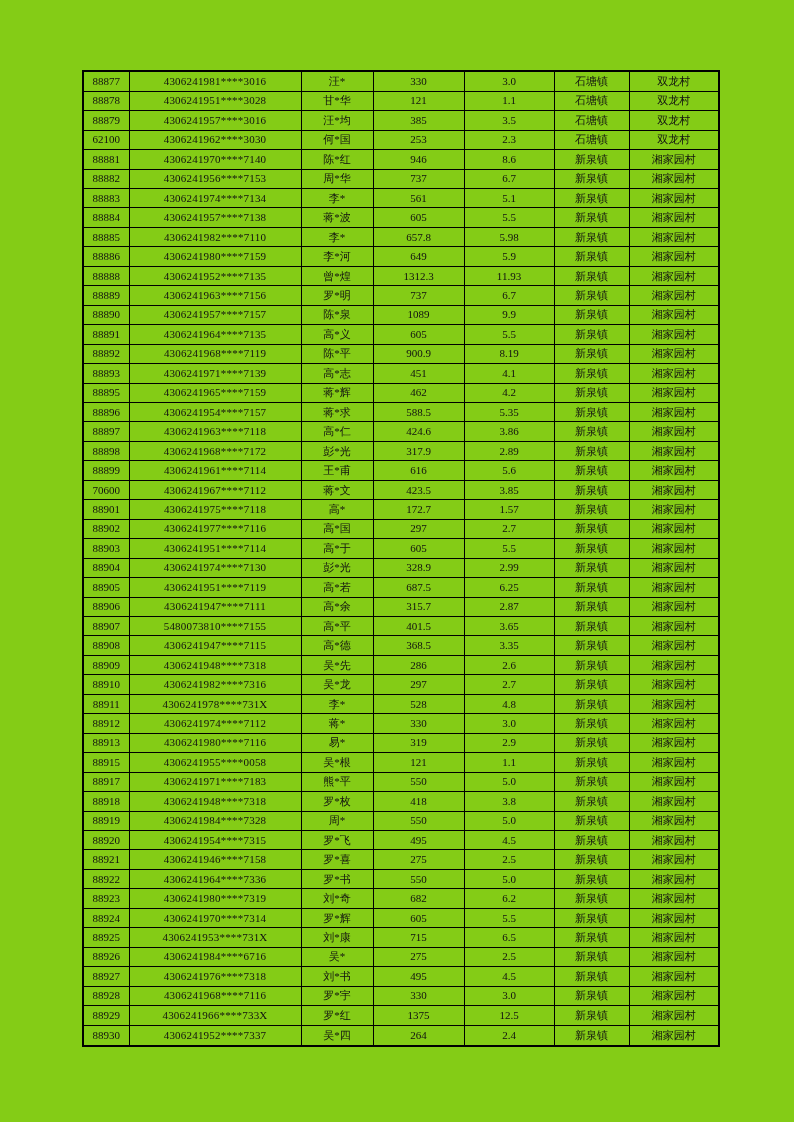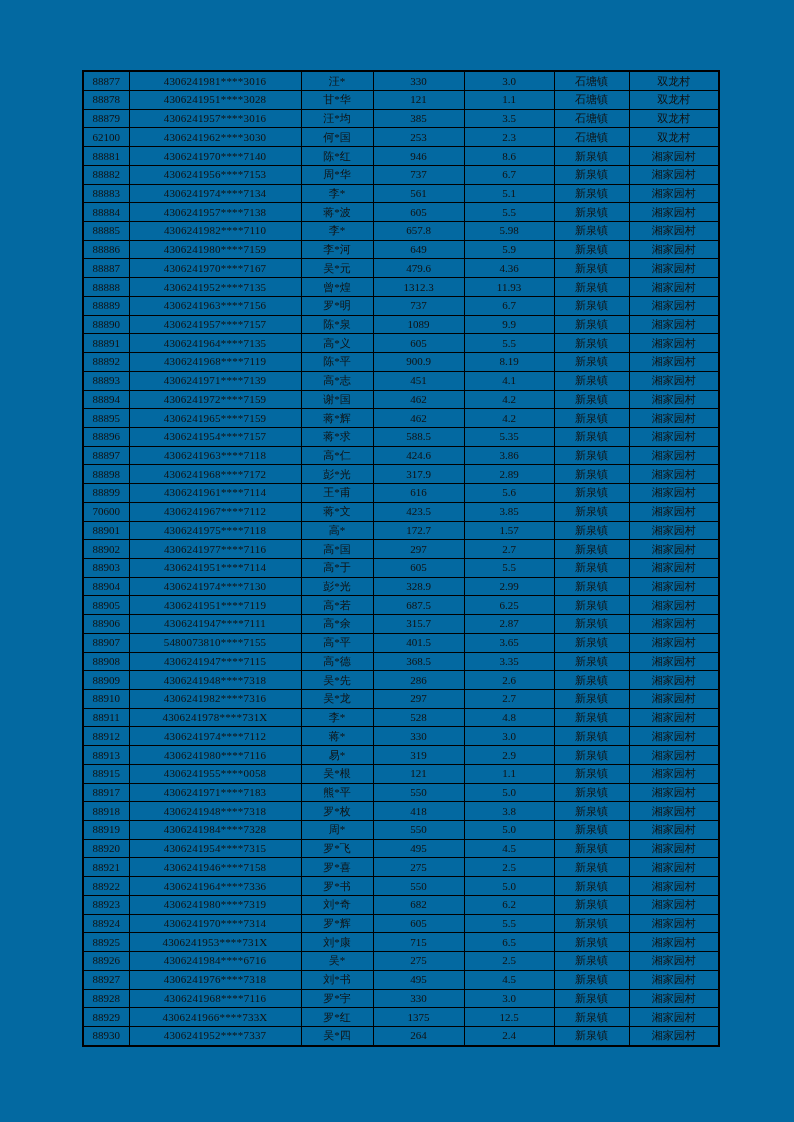--- a/index.html
+++ b/index.html
@@ -9,21 +9,21 @@
   }
   body {
     width: 794px;
     height: 1122px;
     font-family: "Liberation Serif", "DejaVu Serif", serif;
   }
   .sheet {
     position: relative;
     width: 794px;
     height: 1122px;
-    background: #0369a1;
+    background: #84cc16;
     overflow: hidden;
   }
   table.data-table {
     position: absolute;
     left: 82px;
     top: 70px;
     width: 636px;
     height: 977px;
     border-collapse: collapse;
     table-layout: fixed;
@@ -143,29 +143,20 @@
         <tr>
           <td class="serial-cell">88886</td>
           <td class="id-number-cell">4306241980****7159</td>
           <td class="name-cell">李*河</td>
           <td class="amount-cell">649</td>
           <td class="area-cell">5.9</td>
           <td class="town-cell">新泉镇</td>
           <td class="village-cell">湘家园村</td>
         </tr>
         <tr>
-          <td class="serial-cell">88887</td>
-          <td class="id-number-cell">4306241970****7167</td>
-          <td class="name-cell">吴*元</td>
-          <td class="amount-cell">479.6</td>
-          <td class="area-cell">4.36</td>
-          <td class="town-cell">新泉镇</td>
-          <td class="village-cell">湘家园村</td>
-        </tr>
-        <tr>
           <td class="serial-cell">88888</td>
           <td class="id-number-cell">4306241952****7135</td>
           <td class="name-cell">曾*煌</td>
           <td class="amount-cell">1312.3</td>
           <td class="area-cell">11.93</td>
           <td class="town-cell">新泉镇</td>
           <td class="village-cell">湘家园村</td>
         </tr>
         <tr>
           <td class="serial-cell">88889</td>
@@ -206,29 +197,20 @@
         <tr>
           <td class="serial-cell">88893</td>
           <td class="id-number-cell">4306241971****7139</td>
           <td class="name-cell">高*志</td>
           <td class="amount-cell">451</td>
           <td class="area-cell">4.1</td>
           <td class="town-cell">新泉镇</td>
           <td class="village-cell">湘家园村</td>
         </tr>
         <tr>
-          <td class="serial-cell">88894</td>
-          <td class="id-number-cell">4306241972****7159</td>
-          <td class="name-cell">谢*国</td>
-          <td class="amount-cell">462</td>
-          <td class="area-cell">4.2</td>
-          <td class="town-cell">新泉镇</td>
-          <td class="village-cell">湘家园村</td>
-        </tr>
-        <tr>
           <td class="serial-cell">88895</td>
           <td class="id-number-cell">4306241965****7159</td>
           <td class="name-cell">蒋*辉</td>
           <td class="amount-cell">462</td>
           <td class="area-cell">4.2</td>
           <td class="town-cell">新泉镇</td>
           <td class="village-cell">湘家园村</td>
         </tr>
         <tr>
           <td class="serial-cell">88896</td>

